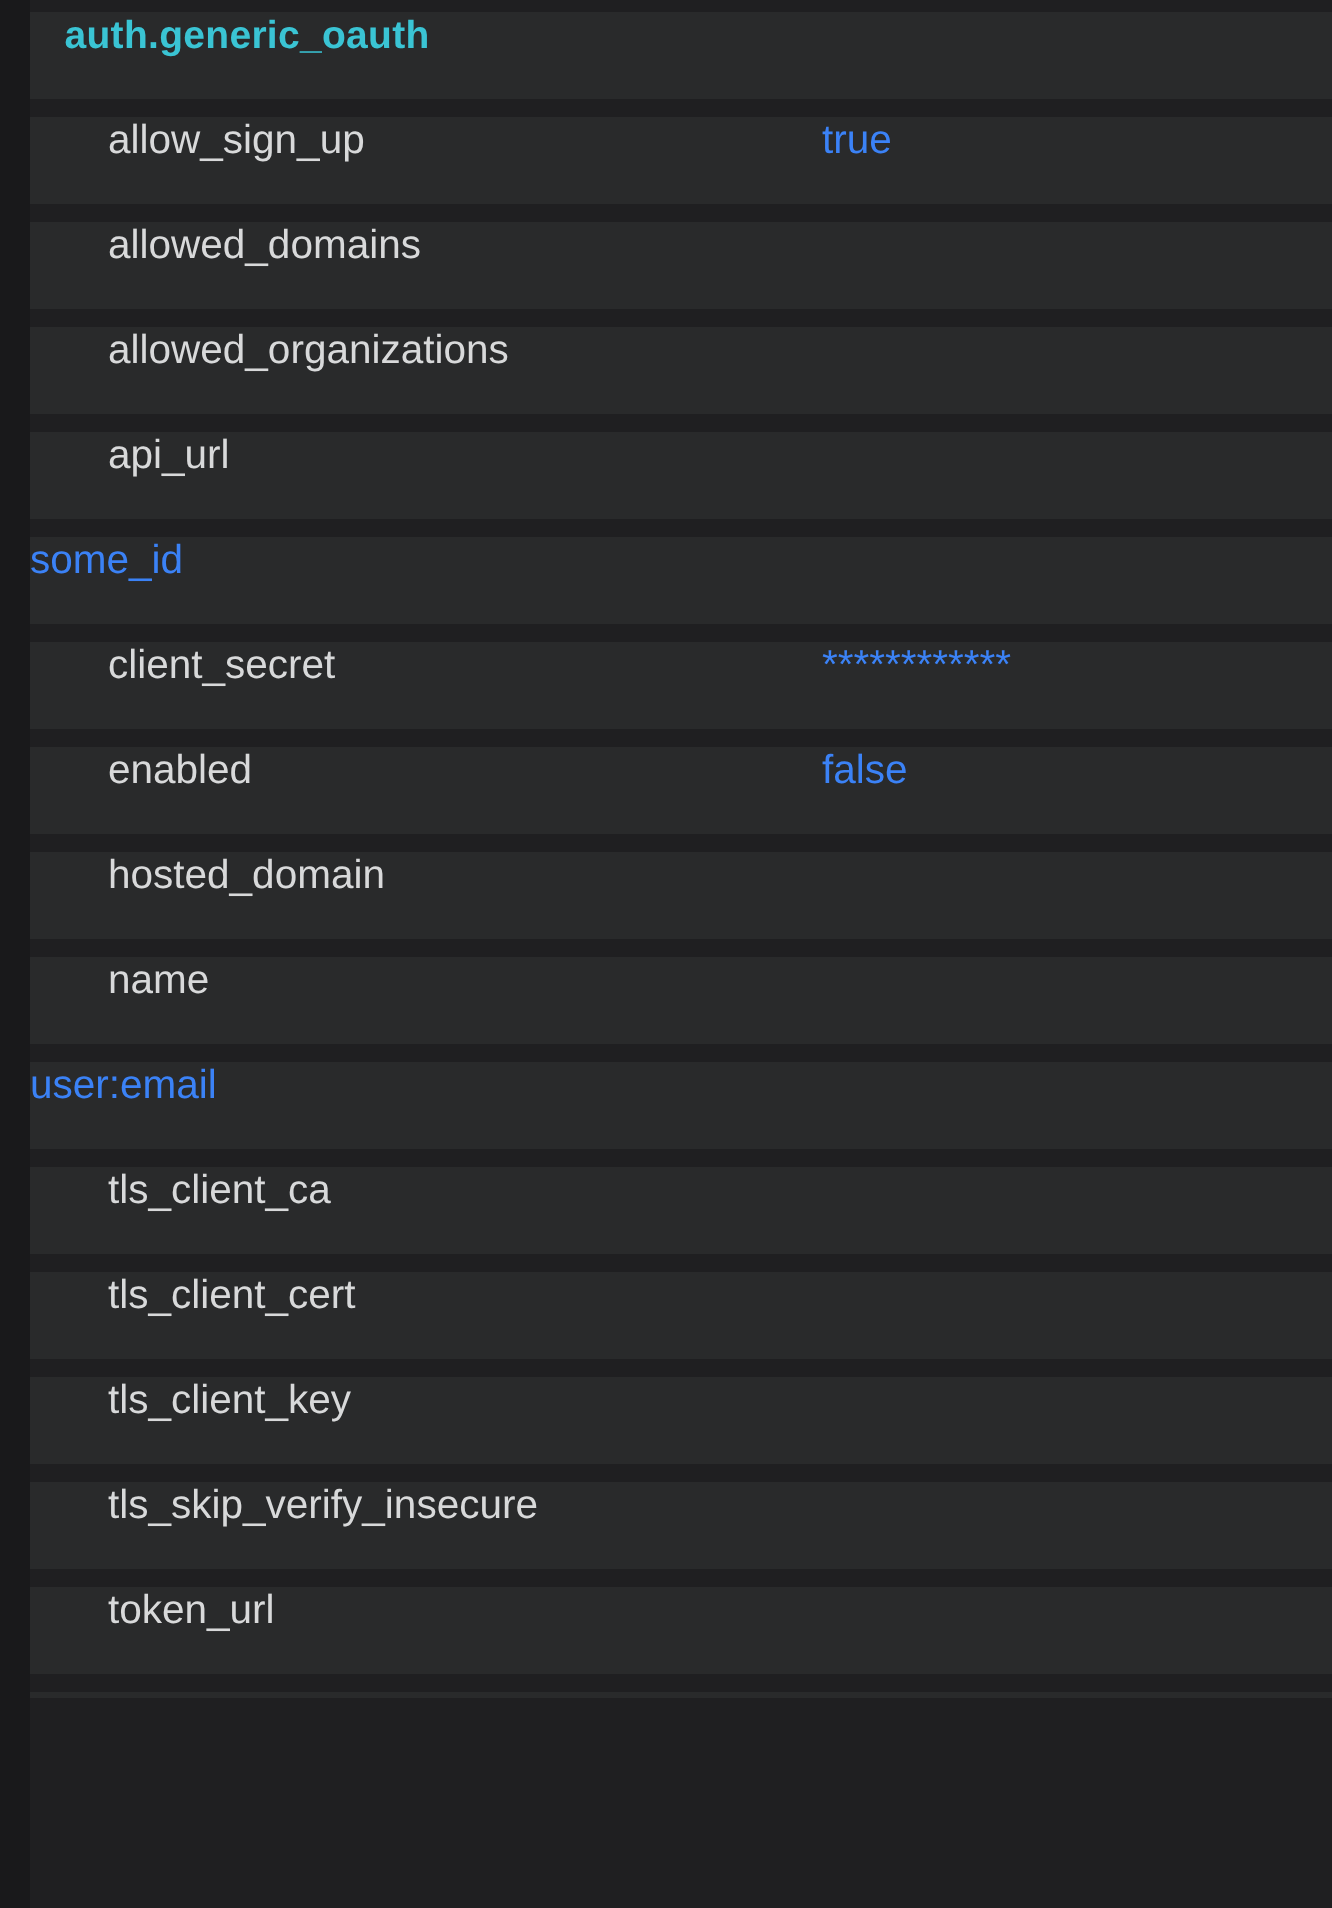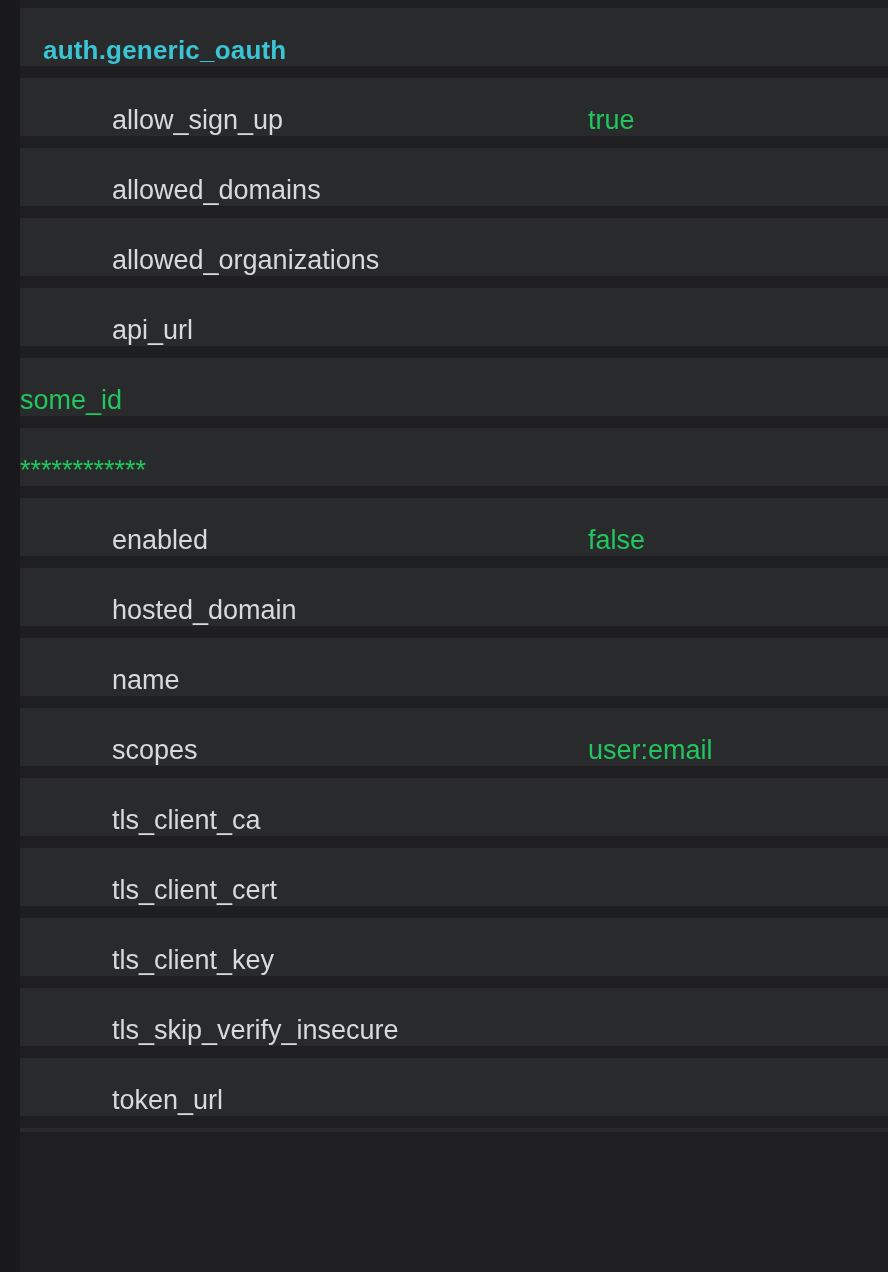--- a/index.html
+++ b/index.html
@@ -21,21 +21,21 @@
     background: #1f1f21;
     box-sizing: border-box;
   }
   .gap-top {
     height: 8px;
   }
   .row {
     height: 58px;
     background: #292a2b;
     display: flex;
-    align-items: flex-end;
+    align-items: flex-start;
     box-sizing: border-box;
   }
   .row.header-row {
     padding-left: 23px;
   }
   .section-title {
     color: #3ac4d4;
     font-size: 26px;
     font-weight: 700;
     letter-spacing: 0.2px;
@@ -44,25 +44,24 @@
     margin-top: 12px;
     color: #d8d9da;
     font-size: 27px;
   }
   .cell-key {
     width: 528px;
     padding-left: 52px;
     box-sizing: border-box;
     color: #d8d9da;
     white-space: nowrap;
-    margin-left: 40px;
   }
   .cell-value {
     flex: 1;
-    color: #22c55e;
+    color: #3b82f6;
     white-space: nowrap;
   }
   .partial-row-bottom {
     margin-top: 12px;
     height: 4px;
     background: #292a2b;
   }
 </style>
 </head>
 <body>
@@ -92,39 +91,39 @@
     <span class="cell-key">api_url</span>
     <span class="cell-value"></span>
   </div>
 
 
   <div class="row setting-row">
     <span class="cell-value">some_id</span>
   </div>
 
   <div class="row setting-row">
+    <span class="cell-key">client_secret</span>
     <span class="cell-value">************</span>
   </div>
 
   <div class="row setting-row">
     <span class="cell-key">enabled</span>
     <span class="cell-value">false</span>
   </div>
 
   <div class="row setting-row">
     <span class="cell-key">hosted_domain</span>
     <span class="cell-value"></span>
   </div>
 
   <div class="row setting-row">
     <span class="cell-key">name</span>
   </div>
 
   <div class="row setting-row">
-    <span class="cell-key">scopes</span>
     <span class="cell-value">user:email</span>
   </div>
 
 
   <div class="row setting-row">
     <span class="cell-key">tls_client_ca</span>
     <span class="cell-value"></span>
   </div>
 
   <div class="row setting-row">

